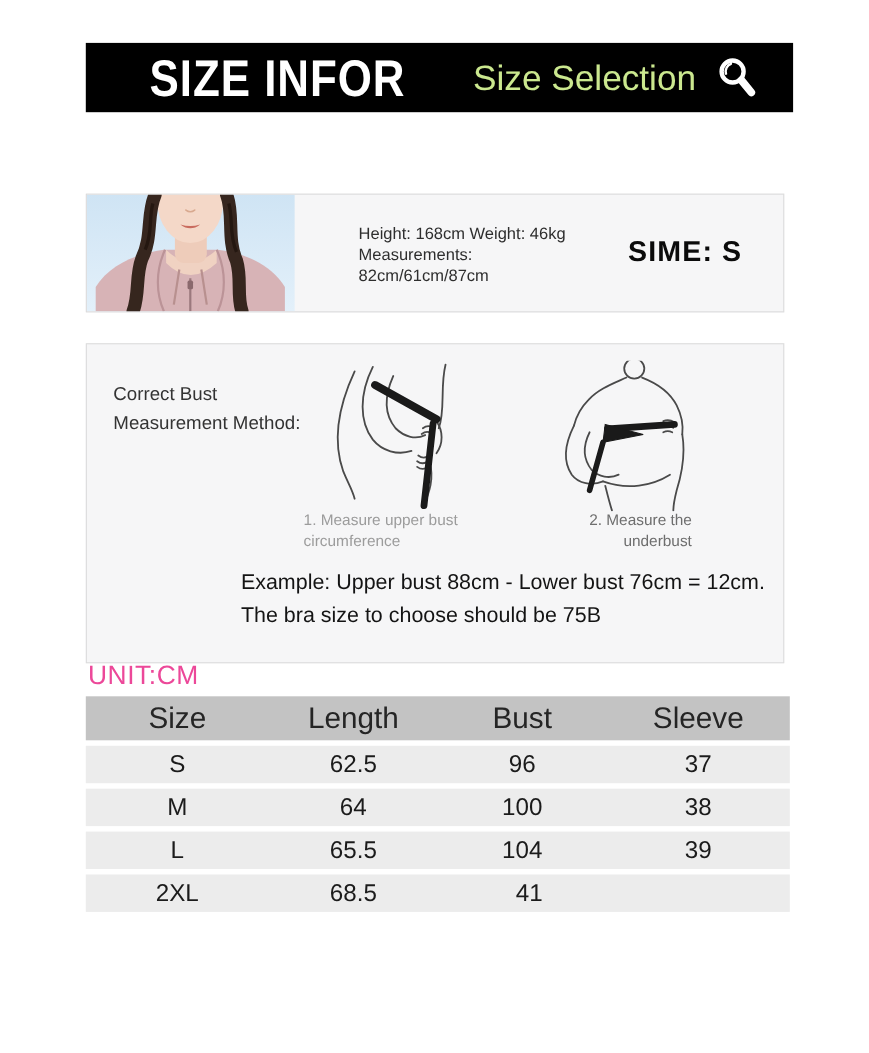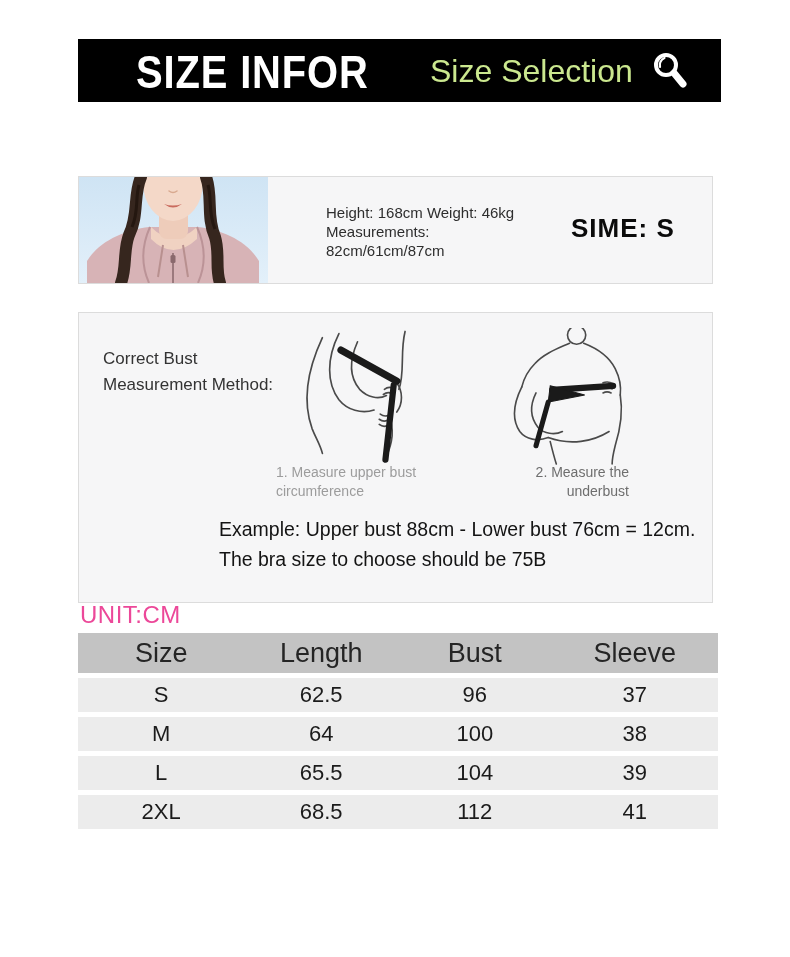--- a/index.html
+++ b/index.html
@@ -199,19 +199,18 @@
     </div>
     <div class="t-row">
       <div class="t-cell c0">L</div>
       <div class="t-cell c1">65.5</div>
       <div class="t-cell c2">104</div>
       <div class="t-cell c3">39</div>
     </div>
     <div class="t-row">
       <div class="t-cell c0">2XL</div>
       <div class="t-cell c1">68.5</div>
-      <div class="t-cell c2">112</div>
       <div class="t-cell c3">41</div>
     </div>
   </div>
 
 
 </div>
 
 </body></html>

